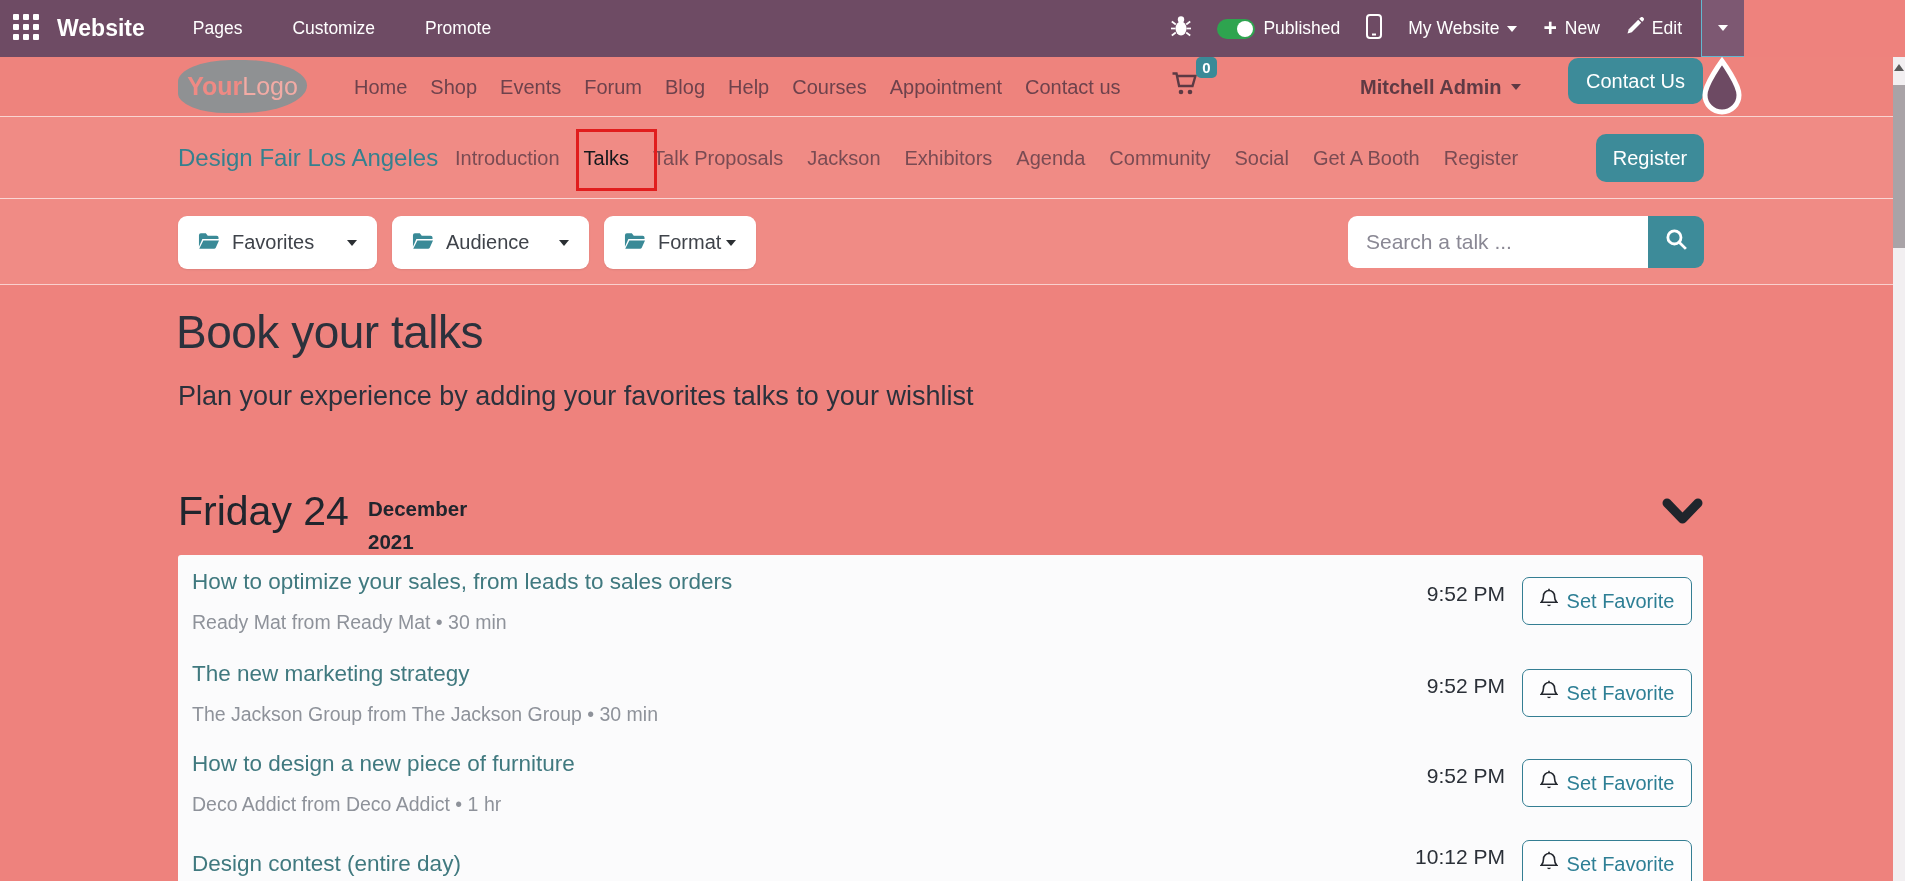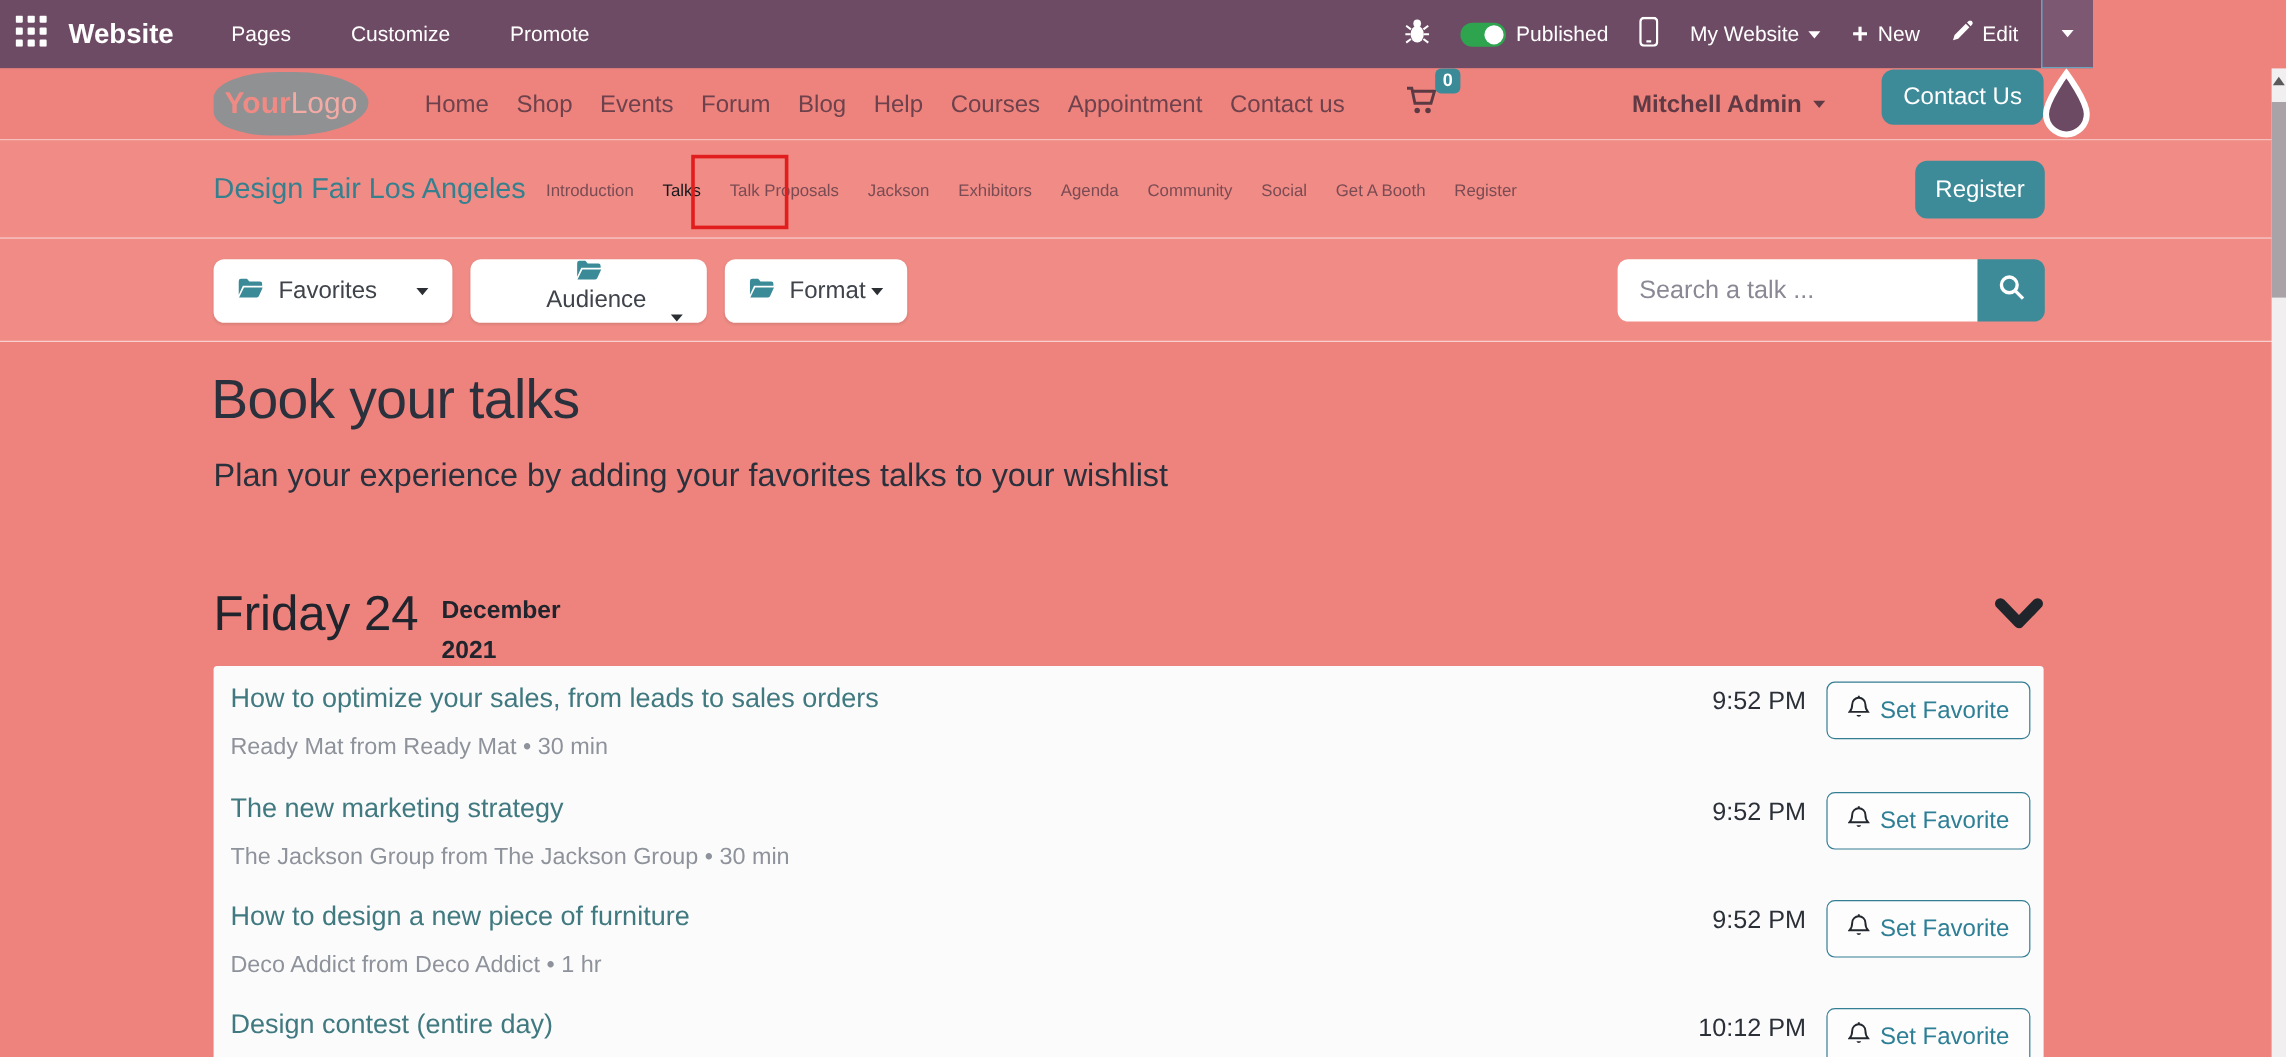--- a/index.html
+++ b/index.html
@@ -42,49 +42,49 @@
     font-family:"Liberation Sans",sans-serif; cursor:pointer; }
   .contact-btn { position:absolute; left:1568px; top:1px; width:135px; height:46px; }
   .drop-shape { position:absolute; left:1699px; top:0px; }
 
   
   .event-nav { position:absolute; left:0; top:117px; width:1905px; height:82px;
     background:#f08b85; border-bottom:1px solid rgba(255,255,255,.65); }
   .event-name { position:absolute; left:178px; top:0; height:82px; display:flex; align-items:center;
     color:#35808e; font-size:24px; cursor:pointer; }
   .event-items { position:absolute; left:455px; top:0; height:82px; display:flex; align-items:center; gap:24px;
-    font-size:14px; color:#7a4b53; }
+    font-size:20px; color:#7a4b53; }
   .event-items a { cursor:pointer; white-space:nowrap; }
   .event-items a.active { color:#15181c; }
   .register-btn { position:absolute; left:1596px; top:17px; width:108px; height:48px; }
 
   
   .filter-bar { position:absolute; left:0; top:199px; width:1905px; height:86px;
     background:#f08b85; border-bottom:1px solid rgba(255,255,255,.6); }
   .dd-row { position:absolute; left:178px; top:17px; display:flex; gap:15px; }
   .dd-btn { height:53px; background:#fff; border-radius:9px; display:flex; align-items:center;
     padding:0 20px; cursor:pointer; box-shadow:0 1px 2px rgba(0,0,0,.08); }
   .dd-btn .lbl { margin-left:13px; font-size:20px; color:#3f434a; }
   .dd-btn .caret { margin-left:auto; color:#2b2f33; }
-  .dd-fav { width:199px; } .dd-aud { width:197px;flex-direction:column; } .dd-fmt { width:152px; }
+  .dd-fav { width:199px; } .dd-aud { width:197px; } .dd-fmt { width:152px; }
   .search-input { position:absolute; left:1348px; top:17px; width:300px; height:52px; border:none;
     border-radius:9px 0 0 9px; padding:0 18px; font-size:21px; color:#41404a; font-family:"Liberation Sans",sans-serif; }
   .search-input::placeholder { color:#8a8894; opacity:1; }
   .search-btn { position:absolute; left:1648px; top:17px; width:56px; height:52px; border-radius:0 9px 9px 0;
     display:flex; align-items:center; justify-content:center; }
 
   
   .content { position:absolute; left:0; top:285px; width:1905px; height:596px; background:#ee827d; overflow:hidden; }
   .page-title { position:absolute; left:176px; top:20px; font-size:46px; font-weight:400; color:#2b313c; letter-spacing:-0.5px; }
   .page-subtitle { position:absolute; left:178px; top:96px; font-size:27px; color:#2b313c; }
   .day-name { position:absolute; left:178px; top:203px; font-size:41px; font-weight:normal; color:#20252d; }
   .day-month { position:absolute; left:368px; top:207px; font-size:20.5px; font-weight:bold; color:#20252d; line-height:33px; }
   .day-chevron { position:absolute; left:1662px; top:212px; cursor:pointer; }
   .talk-card { position:absolute; left:178px; top:270px; width:1525px; height:400px; background:#fbfbfc; border-radius:3px; }
-  .talk-row { position:absolute; left:14px; right:11px; display:flex; justify-content:space-between; align-items:flex-start; }
+  .talk-row { position:absolute; left:14px; right:11px; display:flex; justify-content:space-between; align-items:center; }
   .talk-title { font-size:22.5px; color:#40797f; line-height:28px; cursor:pointer; }
   .talk-meta { margin-top:15px; font-size:19.5px; color:#8e929a; }
   .talk-right { display:flex; align-items:flex-start; gap:17px; }
   .talk-time { font-size:21px; color:#2b3038; padding-top:5px; white-space:nowrap; }
   .fav-btn { width:170px; height:48px; background:#fdfdfe; border:1px solid #347e93; border-radius:7px;
     color:#2e7f95; font-size:20px; display:flex; align-items:center; justify-content:center; gap:9px; cursor:pointer;
     font-family:"Liberation Sans",sans-serif; }
 
   
   .scrollbar { position:absolute; right:0; top:57px; width:12px; height:824px; background:#f2eff1; }

